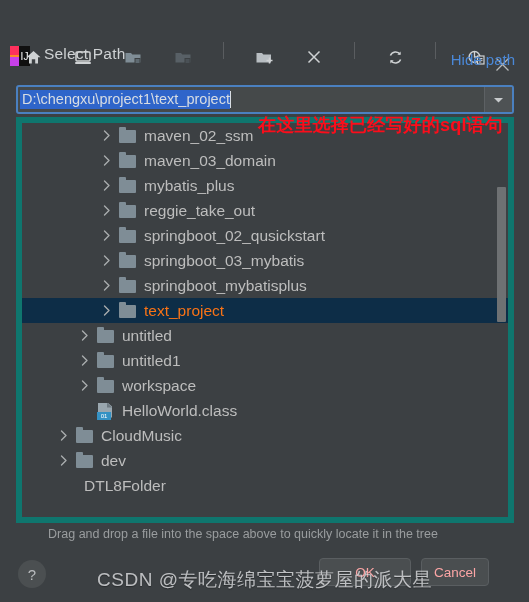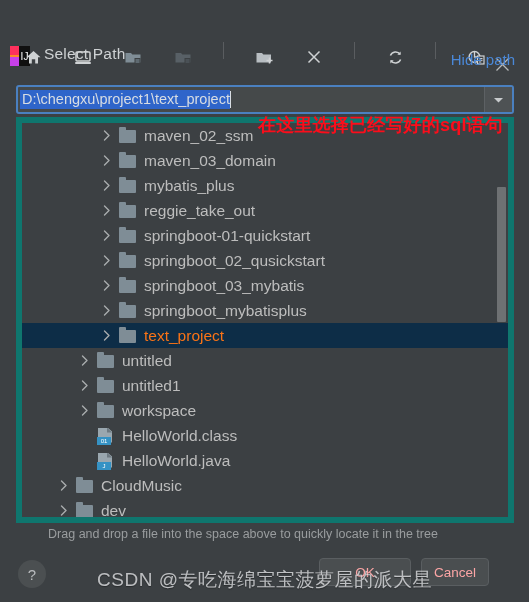--- a/index.html
+++ b/index.html
@@ -418,31 +418,20 @@
         </div>
         <div class="row ind3">
           <span class="arrow">
             <svg width="8" height="11" viewBox="0 0 8 11">
               <path d="M1.5 1 L6 5.5 L1.5 10" stroke="#a9acae" stroke-width="1.4" fill="none" stroke-linecap="round" stroke-linejoin="round"></path>
             </svg>
           </span>
           <span class="ficon">
             <span class="folder"></span>
           </span>
-          <span class="label">springboot-01-quickstart</span>
-        </div>
-        <div class="row ind3">
-          <span class="arrow">
-            <svg width="8" height="11" viewBox="0 0 8 11">
-              <path d="M1.5 1 L6 5.5 L1.5 10" stroke="#a9acae" stroke-width="1.4" fill="none" stroke-linecap="round" stroke-linejoin="round"></path>
-            </svg>
-          </span>
-          <span class="ficon">
-            <span class="folder"></span>
-          </span>
           <span class="label">springboot_02_qusickstart</span>
         </div>
         <div class="row ind3">
           <span class="arrow">
             <svg width="8" height="11" viewBox="0 0 8 11">
               <path d="M1.5 1 L6 5.5 L1.5 10" stroke="#a9acae" stroke-width="1.4" fill="none" stroke-linecap="round" stroke-linejoin="round"></path>
             </svg>
           </span>
           <span class="ficon">
             <span class="folder"></span>
@@ -510,33 +499,20 @@
               <path d="M1.5 1 L6 5.5 L1.5 10" stroke="#a9acae" stroke-width="1.4" fill="none" stroke-linecap="round" stroke-linejoin="round"></path>
             </svg>
           </span>
           <span class="ficon">
             <span class="javafile"></span>
             <span class="javafile-fold"></span>
             <span class="javabadge">01</span>
           </span>
           <span class="label">HelloWorld.class</span>
         </div>
-        <div class="row ind2">
-          <span class="arrow empty">
-            <svg width="8" height="11" viewBox="0 0 8 11">
-              <path d="M1.5 1 L6 5.5 L1.5 10" stroke="#a9acae" stroke-width="1.4" fill="none" stroke-linecap="round" stroke-linejoin="round"></path>
-            </svg>
-          </span>
-          <span class="ficon">
-            <span class="javafile"></span>
-            <span class="javafile-fold"></span>
-            <span class="javabadge">J</span>
-          </span>
-          <span class="label">HelloWorld.java</span>
-        </div>
         <div class="row ind1">
           <span class="arrow">
             <svg width="8" height="11" viewBox="0 0 8 11">
               <path d="M1.5 1 L6 5.5 L1.5 10" stroke="#a9acae" stroke-width="1.4" fill="none" stroke-linecap="round" stroke-linejoin="round"></path>
             </svg>
           </span>
           <span class="ficon">
             <span class="folder"></span>
           </span>
           <span class="label">CloudMusic</span>

